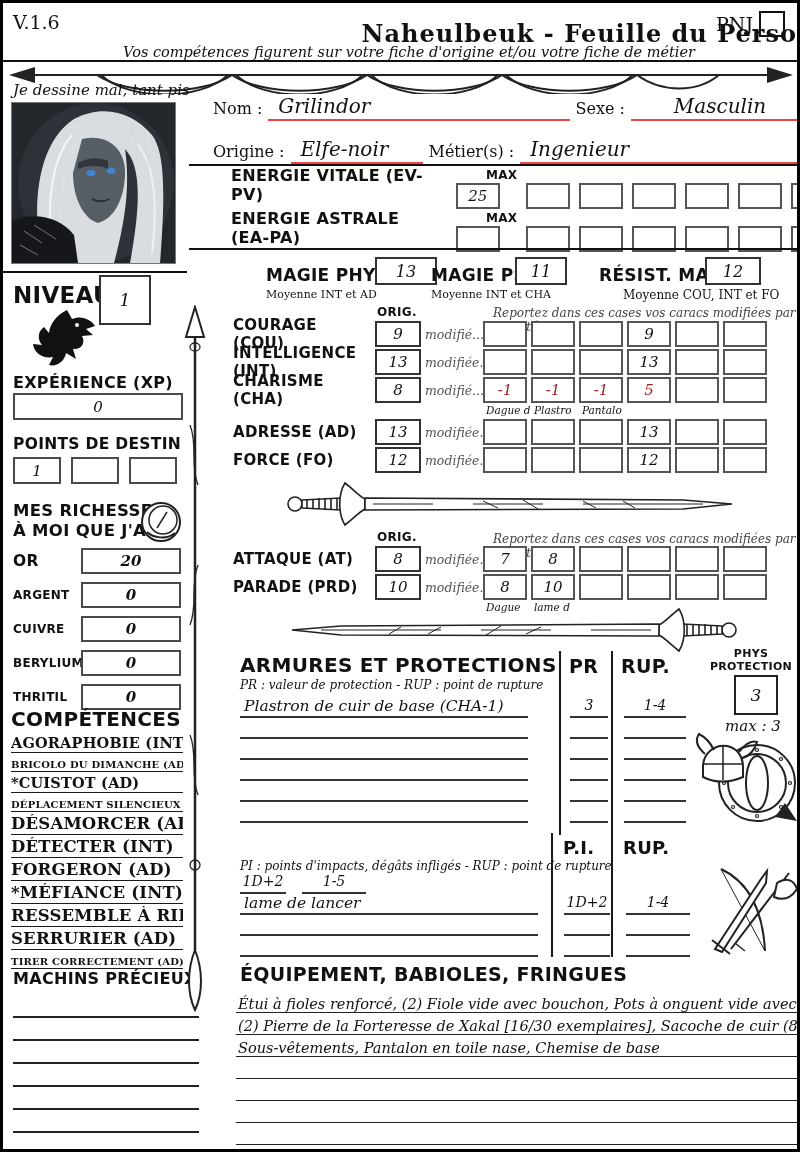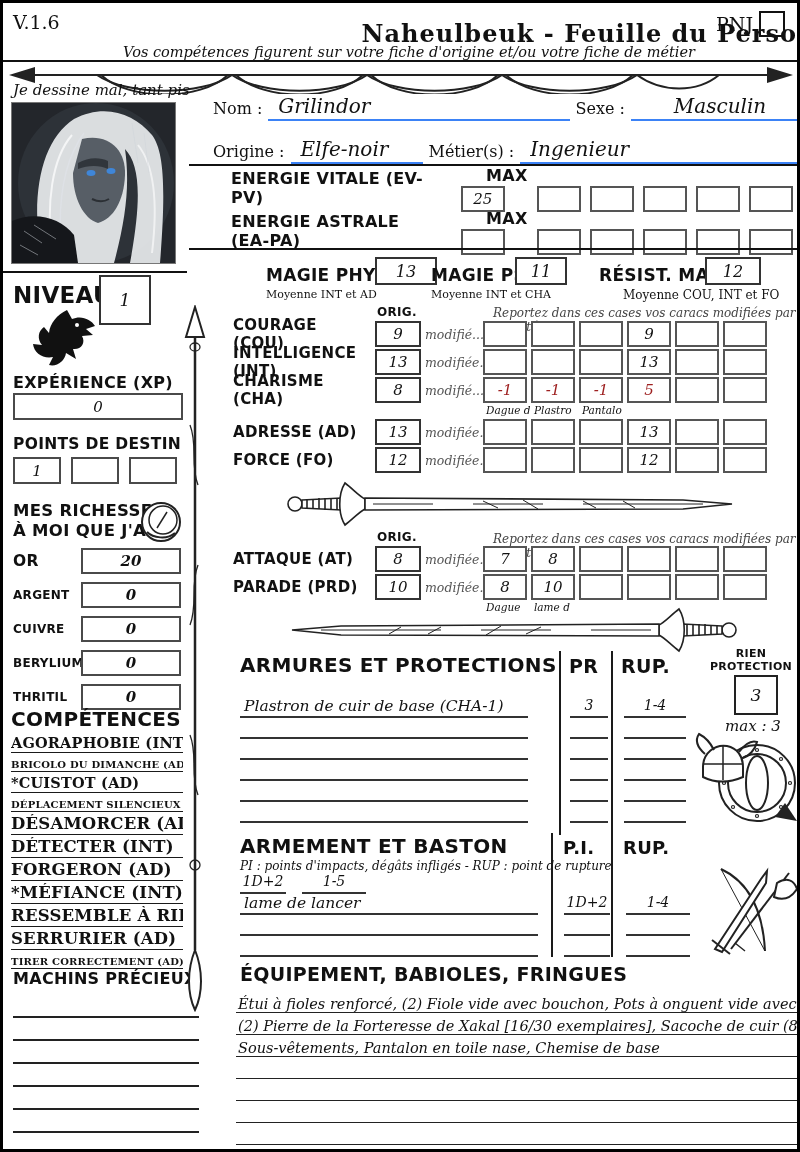--- a/index.html
+++ b/index.html
@@ -15,26 +15,26 @@
   .vline{position:absolute;width:2px;background:#1a1a1a;}
   .box{border:2px solid #4a4a4a;background:#fff;display:flex;align-items:center;justify-content:center;box-sizing:border-box;}
   .red{color:#9e2020;}
   
   .sheet-title{position:absolute;left:0;right:0;top:16px;text-align:right;
     font-family:"DejaVu Serif",serif;font-weight:700;font-size:24px;letter-spacing:1px;}
   .subtitle{position:absolute;left:0;right:0;top:41px;text-align:center;font-size:14.5px;padding-left:18px;}
   
   .idrow{position:absolute;display:flex;gap:6px;align-items:flex-end;height:28px;}
   .idlabel{font-size:16px;padding-bottom:3px;white-space:nowrap;}
-  .idfield{border-bottom:2px solid #3b82f6;font-size:20px;padding:0 0 1px 10px;height:27px;box-sizing:border-box;}
+  .idfield{border-bottom:2px solid #ef4444;font-size:20px;padding:0 0 1px 10px;height:27px;box-sizing:border-box;}
   
   .energy-row{position:absolute;display:flex;align-items:flex-end;gap:9px;}
   .energy-label{font-size:16px;width:198px;padding-bottom:5px;flex:none;}
   .maxwrap{display:flex;flex-direction:column;align-items:center;gap:1px;}
-  .max-label{font-size:16px;padding-left:48px;}
+  .max-label{font-size:12px;padding-left:48px;}
   .cells{display:flex;gap:9px;align-items:flex-end;}
   .ecell{width:44px;height:26px;font-size:15px;border-color:#555;}
   
   .stat-row{display:flex;align-items:center;gap:4px;height:26px;margin-bottom:2px;}
   .stat-row.has-sub{margin-bottom:16px;}
   .stat-label{width:138px;font-size:15px;flex:none;}
   .orig{width:46px;height:26px;border-color:#333;flex:none;font-size:15px;}
   .mod-label{width:54px;font-family:"DejaVu Serif",serif;font-style:italic;font-size:12.5px;color:#555;flex:none;}
   .cell{width:44px;height:26px;flex:none;position:relative;border-color:#555;}
   .cval{font-size:15px;}
@@ -465,20 +465,21 @@
       <path d="M19,21 L58,19 L58,31 L19,29 Z"></path>
       <path d="M24,20 L24,30 M30,20 L30,30 M36,19 L36,30 M42,19 L42,31 M48,19 L48,31 M54,19 L54,31" fill="none"></path>
       <path d="M62,4 C55,15 55,35 62,46 C70,40 76,33 82,30 L82,20 C76,17 70,10 62,4 Z"></path>
       <path d="M82,19 L400,21 L449,25 L400,30 L82,31 Z"></path>
       <path d="M90,25 L150,25 M190,25 L260,25 M300,25 L420,25" fill="none" stroke-width="1"></path>
       <path d="M200,22 L215,29 M240,21 L255,30 M300,22 L313,29 M340,22 L352,29" fill="none" stroke-width="1"></path>
     </g>
   </svg>
 
   <div class="abs heading" style="left:237px;top:650px;font-size:20px;">ARMURES ET PROTECTIONS</div>
+  <div class="abs serif ital" style="left:237px;top:675px;font-size:12px;">PR : valeur de protection - RUP : point de rupture</div>
   <div class="vline" style="left:556px;top:648px;height:184px;"></div>
   <div class="vline" style="left:608px;top:648px;height:184px;"></div>
   <div class="abs heading" style="left:566px;top:652px;font-size:19px;">PR</div>
   <div class="abs heading" style="left:618px;top:652px;font-size:19px;">RUP.</div>
   <div class="abs" id="armor-rows" style="left:237px;top:694px;">
       <div class="armor-row trow">
         <div class="tname hw">Plastron de cuir de base (CHA-1)</div>
         <div class="tval hw">3</div>
         <div class="tval2 hw">1-4</div>
       </div>
@@ -503,21 +504,21 @@
         <div class="tval2 hw"></div>
       </div>
       <div class="armor-row trow">
         <div class="tname hw"></div>
         <div class="tval hw"></div>
         <div class="tval2 hw"></div>
       </div>
     </div>
 
   <div class="abs heading" style="left:700px;top:644px;width:96px;text-align:center;font-size:11px;line-height:13px;">
-    <div>RIEN</div>
+    <div>PHYS</div>
     <div>PROTECTION</div>
   </div>
   <div class="abs box hw" style="left:731px;top:672px;width:44px;height:40px;font-size:17px;border-width:2.5px;border-color:#222;">3</div>
   <div class="abs hw" style="left:722px;top:714px;font-size:15px;">max : 3</div>
 
   <svg class="abs" style="left:686px;top:728px;" width="110" height="98" viewBox="0 0 110 98">
     <g stroke="#222" stroke-width="2" fill="none">
       <circle cx="68" cy="52" r="38" fill="#fff"></circle>
       <circle cx="68" cy="52" r="29"></circle>
       <ellipse cx="68" cy="52" rx="11" ry="27"></ellipse>
@@ -532,21 +533,20 @@
           <circle cx="44" cy="28" r="1.5"></circle>
       </g>
       <path d="M14,36 C14,22 26,13 38,15 C48,17 54,25 54,36 L54,46 C40,52 26,52 14,46 Z" fill="#fff"></path>
       <path d="M34,15 L34,49 M14,33 L54,33" stroke-width="1.5"></path>
       <path d="M16,23 C8,16 6,9 10,3 C18,7 22,13 25,19"></path>
       <path d="M50,21 C56,13 62,9 68,11 C66,19 60,25 54,27"></path>
     </g>
     <polygon points="96,72 108,90 86,86" fill="#222"></polygon>
   </svg>
 
-  <div class="abs heading" style="left:237px;top:831px;font-size:20px;">ARMEMENT ET BASTON</div>
   <div class="abs serif ital" style="left:237px;top:856px;font-size:12px;">PI : points d'impacts, dégâts infligés - RUP : point de rupture</div>
   <div class="vline" style="left:548px;top:830px;height:124px;"></div>
   <div class="vline" style="left:608px;top:830px;height:124px;"></div>
   <div class="abs heading" style="left:560px;top:834px;font-size:18px;">P.I.</div>
   <div class="abs heading" style="left:620px;top:834px;font-size:18px;">RUP.</div>
   <div class="abs" id="weapon-rows" style="left:237px;top:870px;">
       <div class="weapon-row trow">
         <div class="tval hw">1D+2</div>
         <div class="tval2 hw">1-5</div>
       </div>

